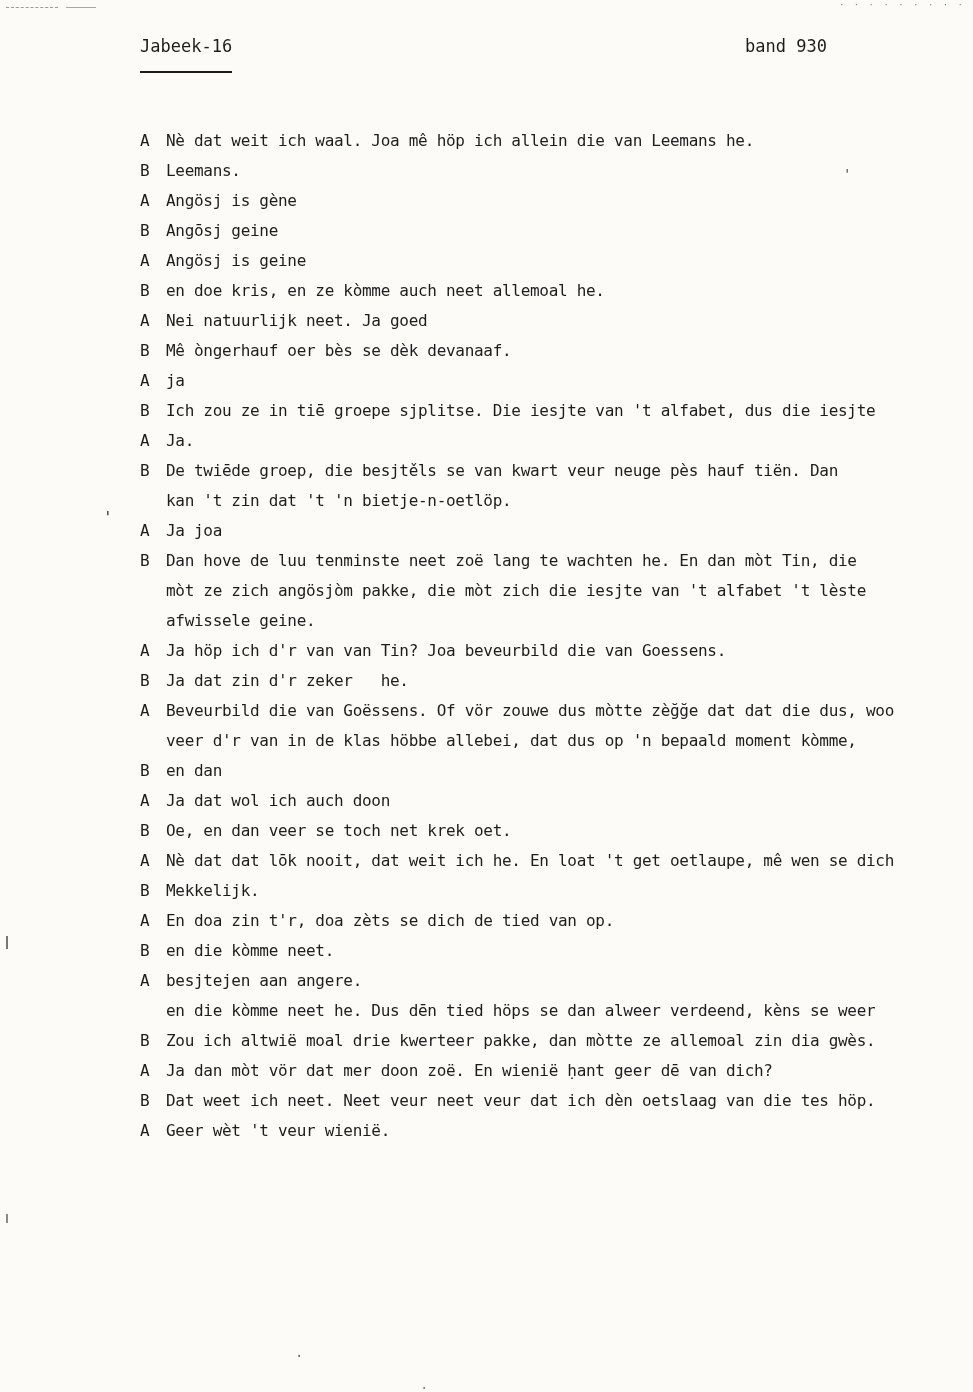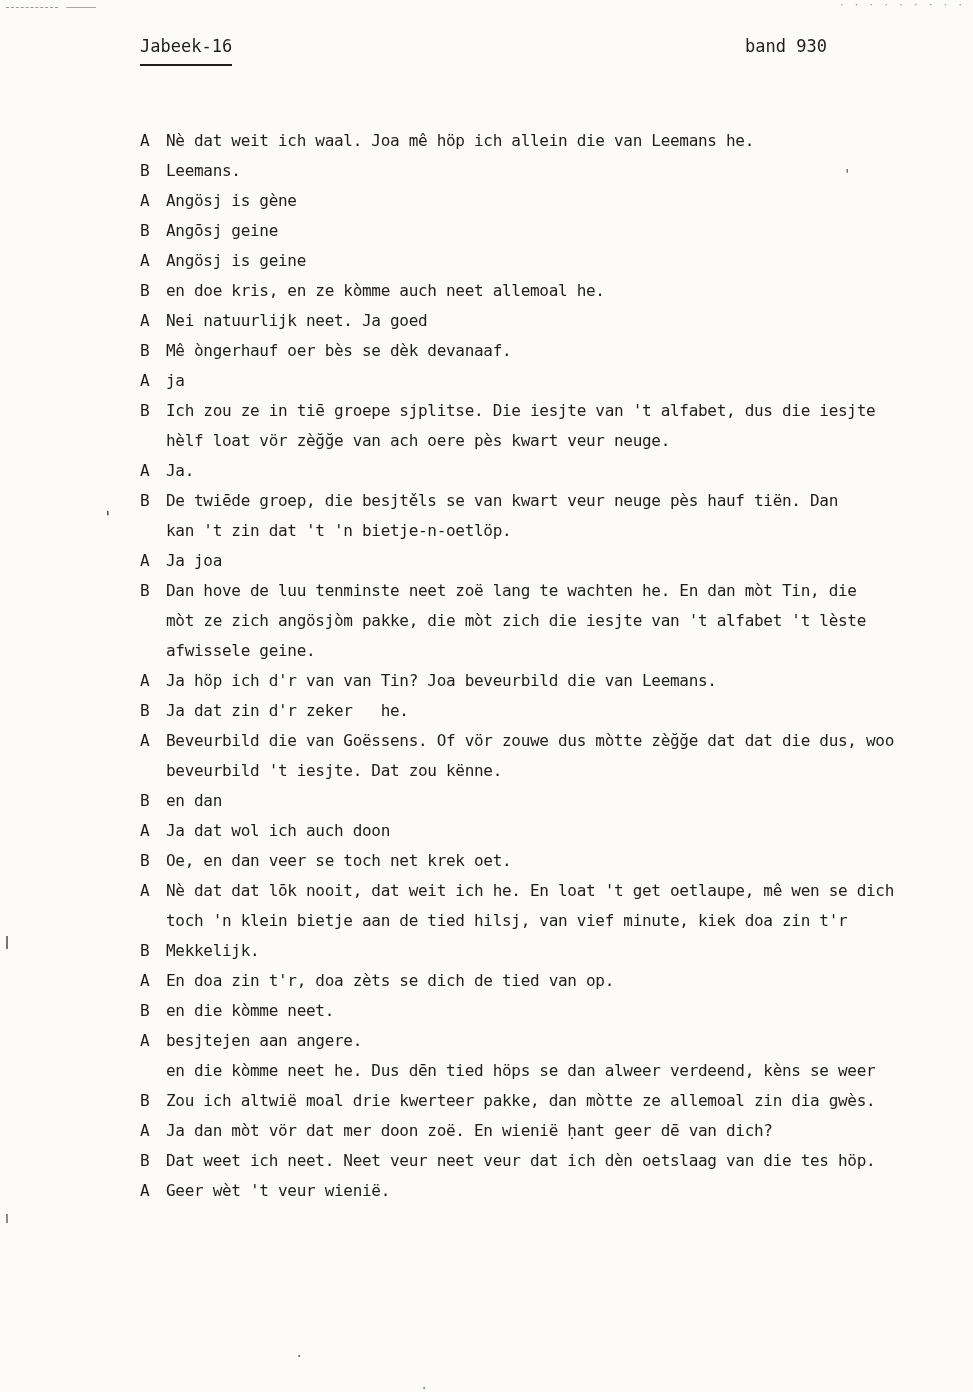--- a/index.html
+++ b/index.html
@@ -13,21 +13,21 @@
     width:973px;height:1392px;
     background:#fcfbf7;
     color:#1d1d1d;
     overflow:hidden;
   }
   
   .header{position:absolute;top:36px;left:0;width:100%;font-size:17px;}
   .header-left{
     position:absolute;left:140px;top:0;
     border-bottom:2px solid #1d1d1d;
-    padding-bottom:8px;
+    padding-bottom:15px;
     white-space:pre;
   }
   .header-right{position:absolute;left:745px;top:0;white-space:pre;}
   
   .dialogue{
     position:absolute;top:126px;left:140px;width:815px;
     font-size:16px;
   }
   .utterance{display:flex;align-items:flex-start;}
   .speaker{width:26px;flex:0 0 26px;line-height:30px;white-space:pre;}
@@ -117,21 +117,20 @@
       <div class="utterance">
         <span class="speaker">A</span>
         <div class="lines">
           <div class="line">ja</div>
         </div>
       </div>
       <div class="utterance">
         <span class="speaker">B</span>
         <div class="lines">
           <div class="line">Ich zou ze in tiē groepe sjplitse. Die iesjte van 't alfabet, dus die iesjte</div>
-          <div class="line">hèlf loat vör zèğğe van ach oere pès kwart veur neuge.</div>
         </div>
       </div>
       <div class="utterance">
         <span class="speaker">A</span>
         <div class="lines">
           <div class="line">Ja.</div>
         </div>
       </div>
       <div class="utterance">
         <span class="speaker">B</span>
@@ -150,34 +149,34 @@
         <span class="speaker">B</span>
         <div class="lines">
           <div class="line">Dan hove de luu tenminste neet zoë lang te wachten he. En dan mòt Tin, die</div>
           <div class="line">mòt ze zich angösjòm pakke, die mòt zich die iesjte van 't alfabet 't lèste</div>
           <div class="line">afwissele geine.</div>
         </div>
       </div>
       <div class="utterance">
         <span class="speaker">A</span>
         <div class="lines">
-          <div class="line">Ja höp ich d'r van van Tin? Joa beveurbild die van Leemans.</div>
+          <div class="line">Ja höp ich d'r van van Tin? Joa beveurbild die van Goessens.</div>
         </div>
       </div>
       <div class="utterance">
         <span class="speaker">B</span>
         <div class="lines">
           <div class="line">Ja dat zin d'r zeker   he.</div>
         </div>
       </div>
       <div class="utterance">
         <span class="speaker">A</span>
         <div class="lines">
           <div class="line">Beveurbild die van Goëssens. Of vör zouwe dus mòtte zèğğe dat dat die dus, woo</div>
-          <div class="line">beveurbild 't iesjte. Dat zou kënne.</div>
+          <div class="line">veer d'r van in de klas höbbe allebei, dat dus op 'n bepaald moment kòmme,</div>
         </div>
       </div>
       <div class="utterance">
         <span class="speaker">B</span>
         <div class="lines">
           <div class="line">en dan</div>
         </div>
       </div>
       <div class="utterance">
         <span class="speaker">A</span>
@@ -188,21 +187,20 @@
       <div class="utterance">
         <span class="speaker">B</span>
         <div class="lines">
           <div class="line">Oe, en dan veer se toch net krek oet.</div>
         </div>
       </div>
       <div class="utterance">
         <span class="speaker">A</span>
         <div class="lines">
           <div class="line">Nè dat dat lōk nooit, dat weit ich he. En loat 't get oetlaupe, mê wen se dich</div>
-          <div class="line">toch 'n klein bietje aan de tied hilsj, van vief minute, kiek doa zin t'r</div>
         </div>
       </div>
       <div class="utterance">
         <span class="speaker">B</span>
         <div class="lines">
           <div class="line">Mekkelijk.</div>
         </div>
       </div>
       <div class="utterance">
         <span class="speaker">A</span>

